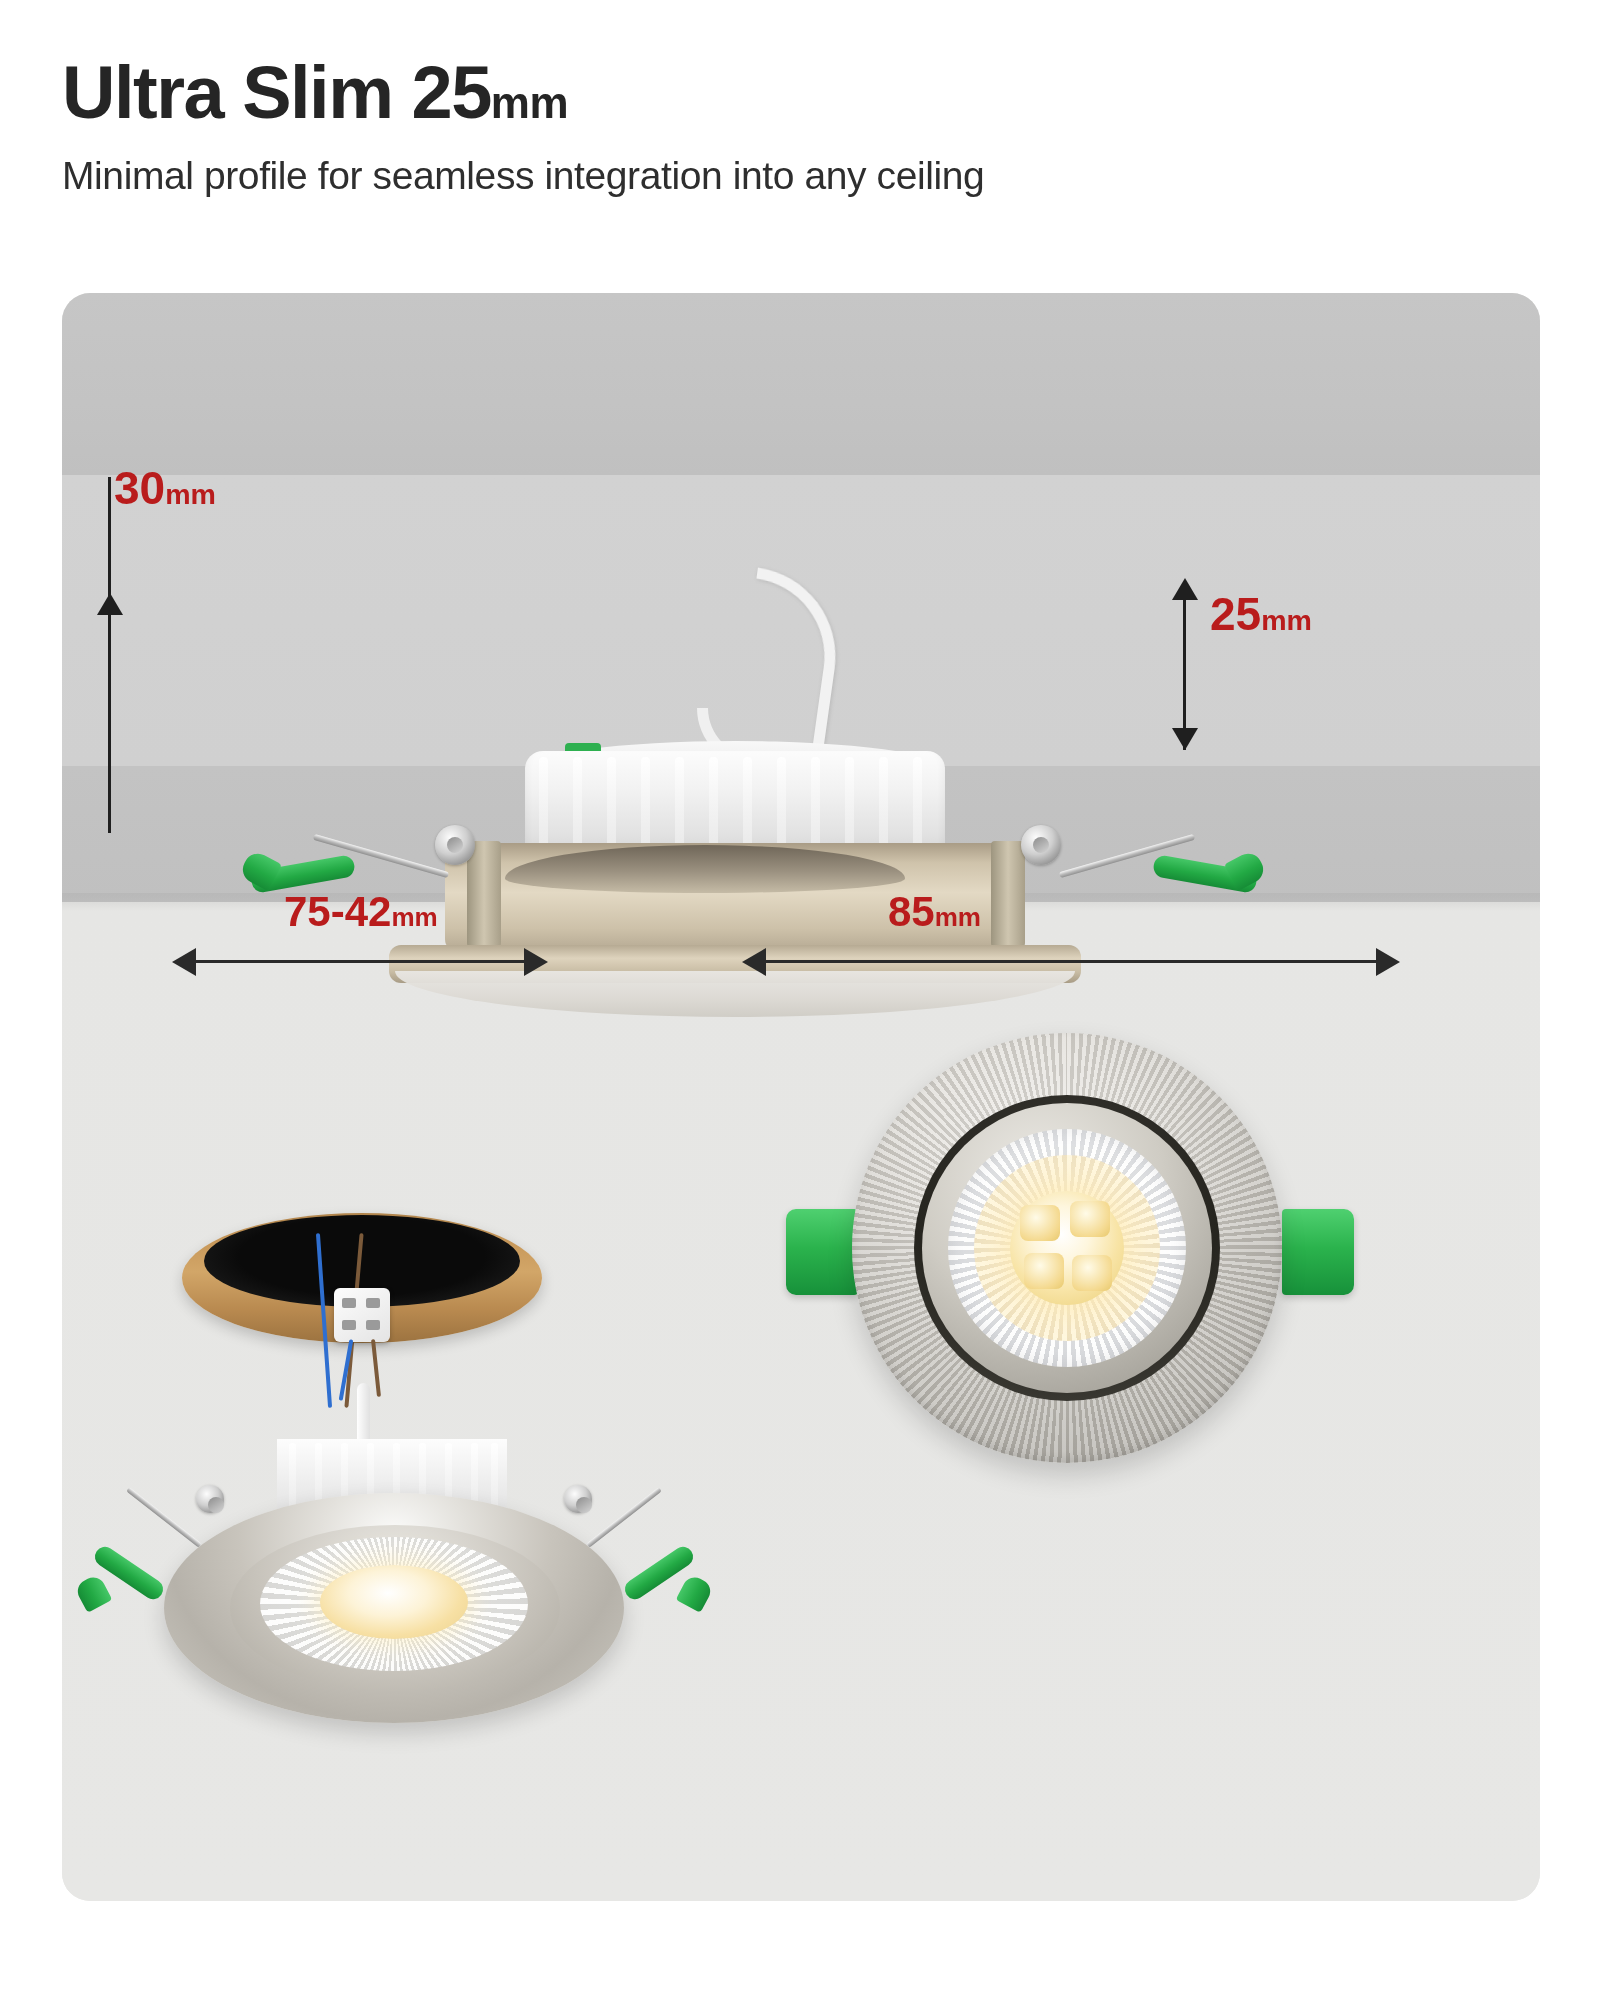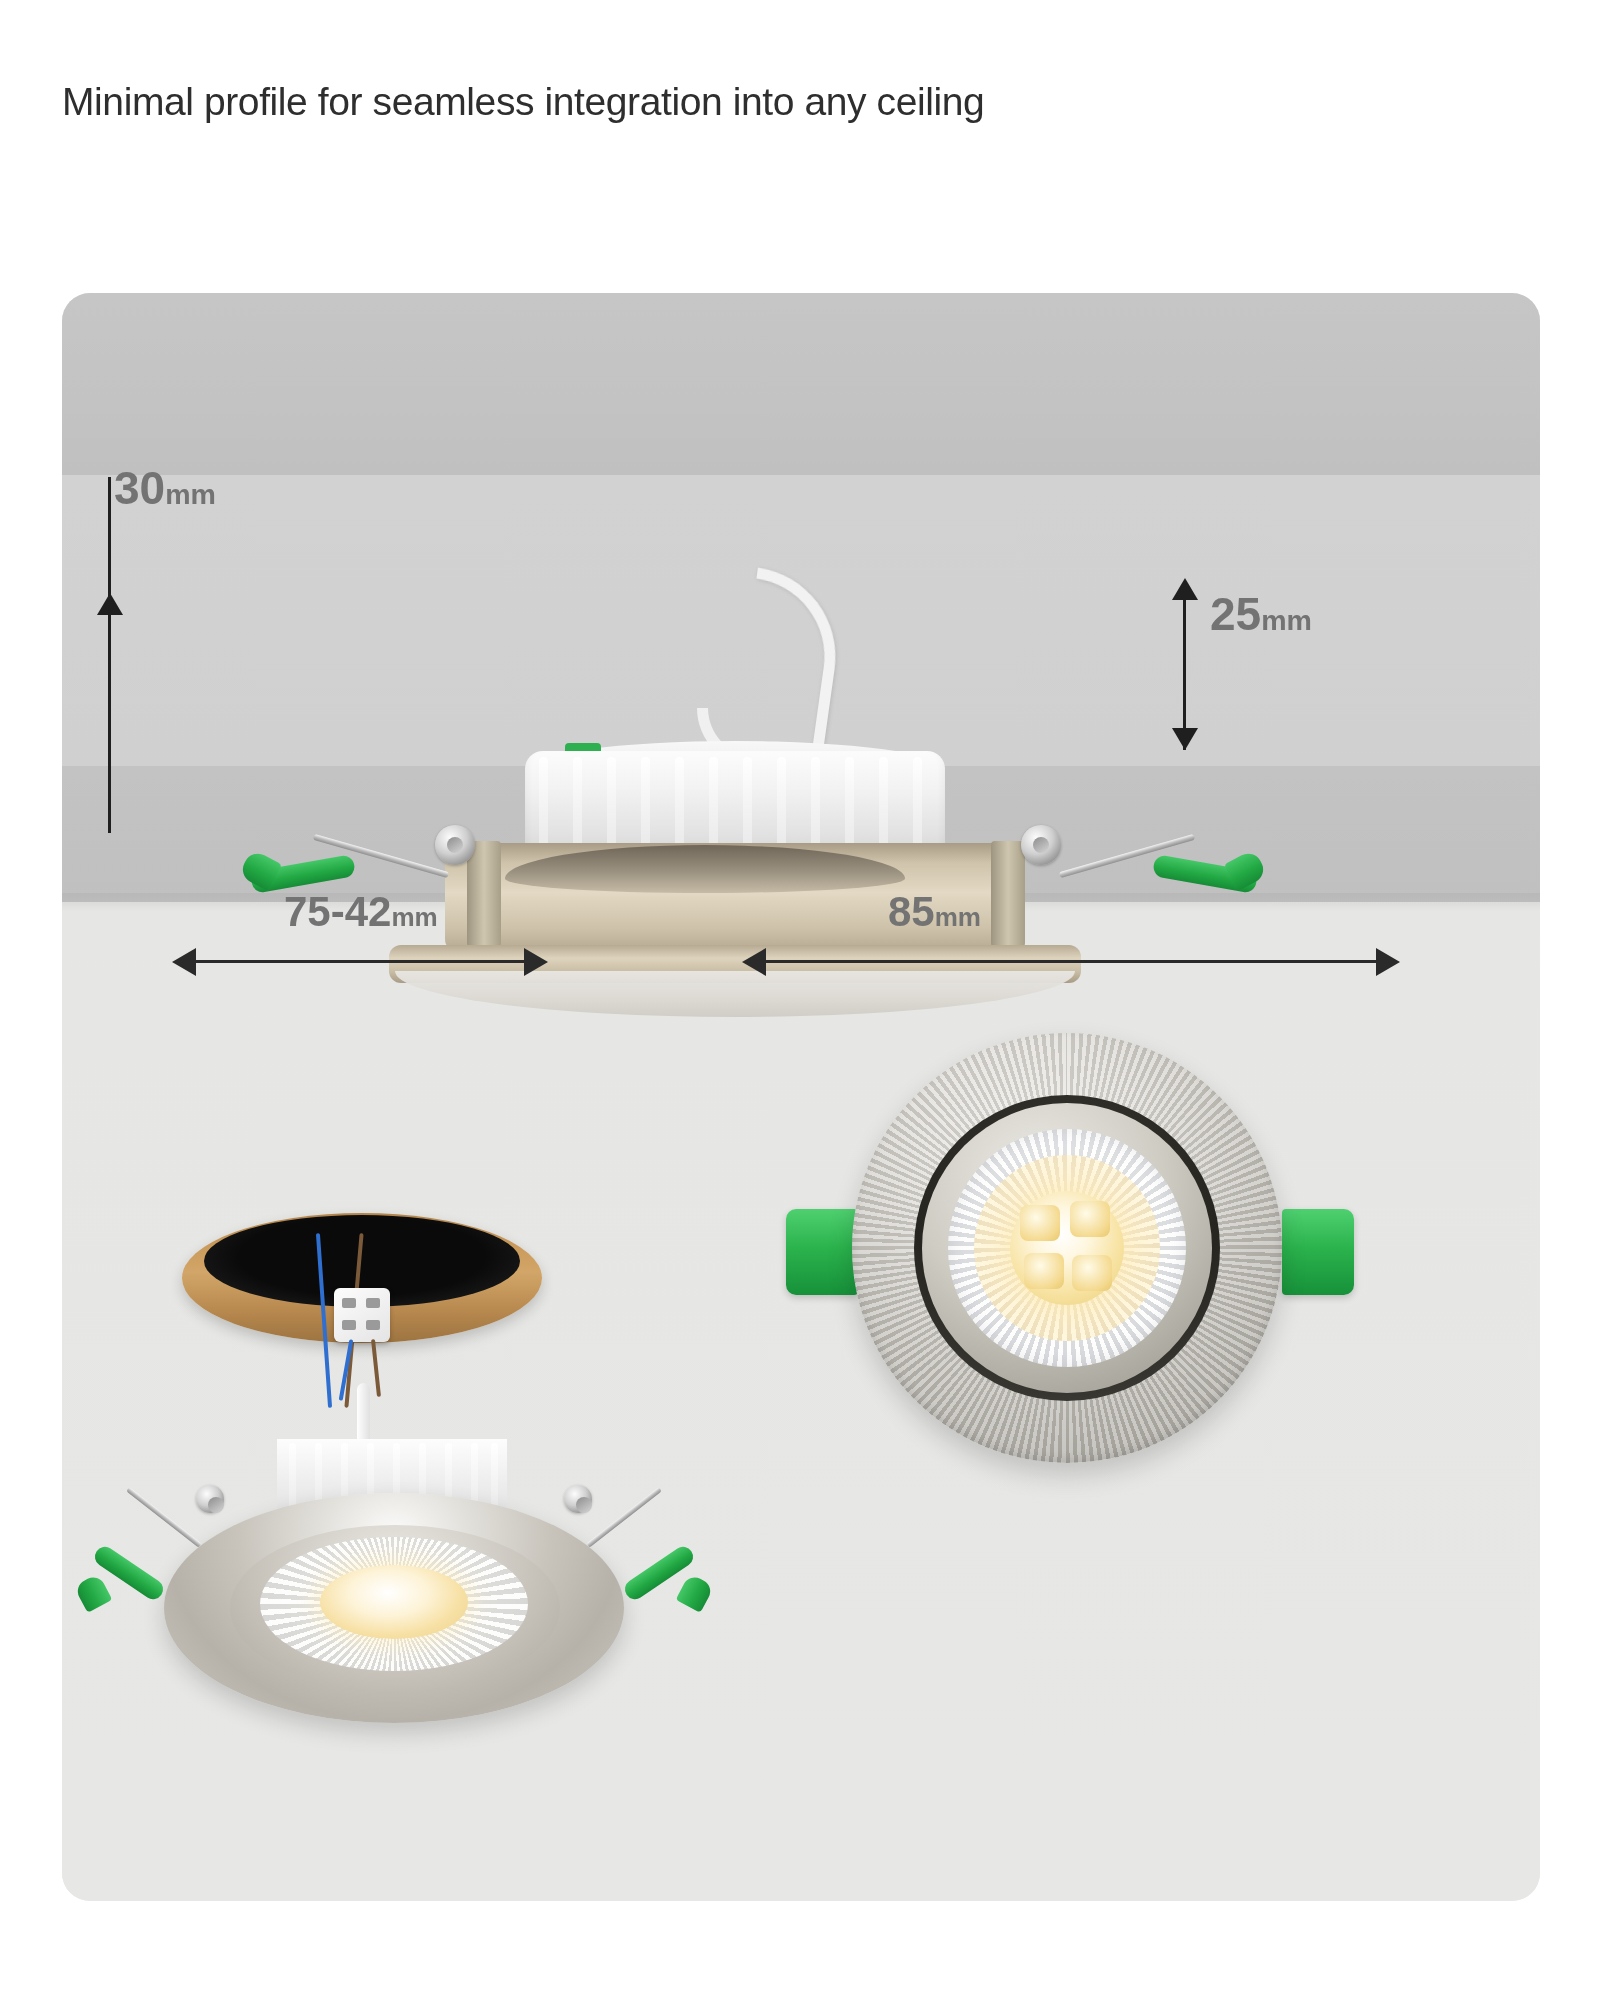--- a/index.html
+++ b/index.html
@@ -47,21 +47,21 @@
     position:absolute; left:0; top:609px; width:100%; height:999px;
     background:linear-gradient(180deg,#e6e6e4 0%,#e7e7e5 100%);
   }
   .panel-divider-soft {
     position:absolute; left:0; top:600px; width:100%; height:18px;
     background:linear-gradient(180deg,rgba(170,170,170,0.35),rgba(230,230,228,0));
   }
 
   
   .dim-label {
-    position:absolute; font-weight:bold; color:#737373;
+    position:absolute; font-weight:bold; color:#b91c1c;
     white-space:nowrap; line-height:1;
   }
   .dim-label .unit { font-size:0.62em; font-weight:bold; }
 
   .vline { position:absolute; width:3px; background:#1f1f1f; }
   .hline { position:absolute; height:3px; background:#2a2a2a; }
   .arrow-up, .arrow-down, .arrow-left, .arrow-right {
     position:absolute; width:0; height:0;
   }
   .arrow-up   { border-left:13px solid transparent; border-right:13px solid transparent; border-bottom:22px solid #1f1f1f; }
@@ -275,20 +275,21 @@
     border-radius:10px;
     box-shadow:0 3px 7px rgba(0,0,0,0.18);
   }
 
   .dim-group { position:absolute; }
 </style>
 </head>
 <body>
 
 <div id="header">
+  <div id="title"><span>Ultra Slim </span><span>25</span><span class="unit">mm</span></div>
   <div id="subtitle">Minimal profile for seamless integration into any ceiling</div>
 </div>
 
 <div id="panel">
 
   <div class="ceiling-top"></div>
   <div class="ceiling-mid"></div>
   <div class="ceiling-band"></div>
   <div class="below-ceiling"></div>
   <div class="panel-divider-soft"></div>

